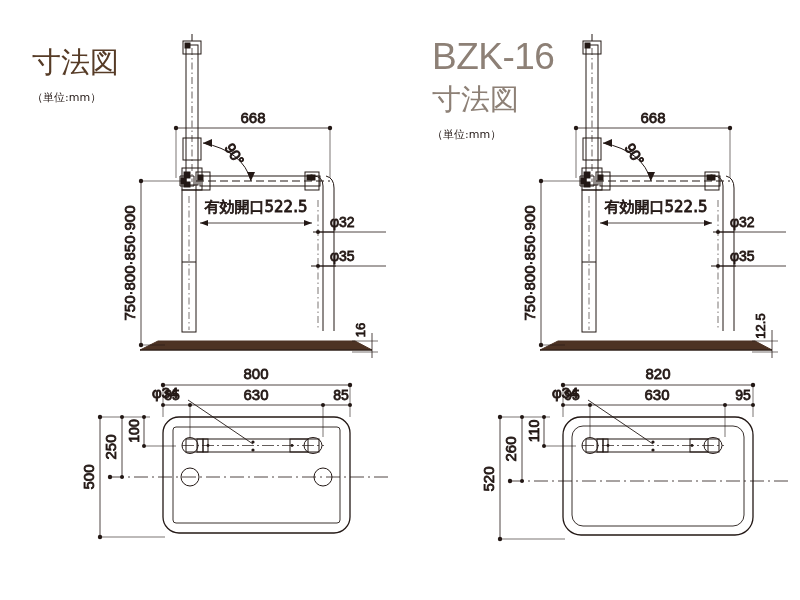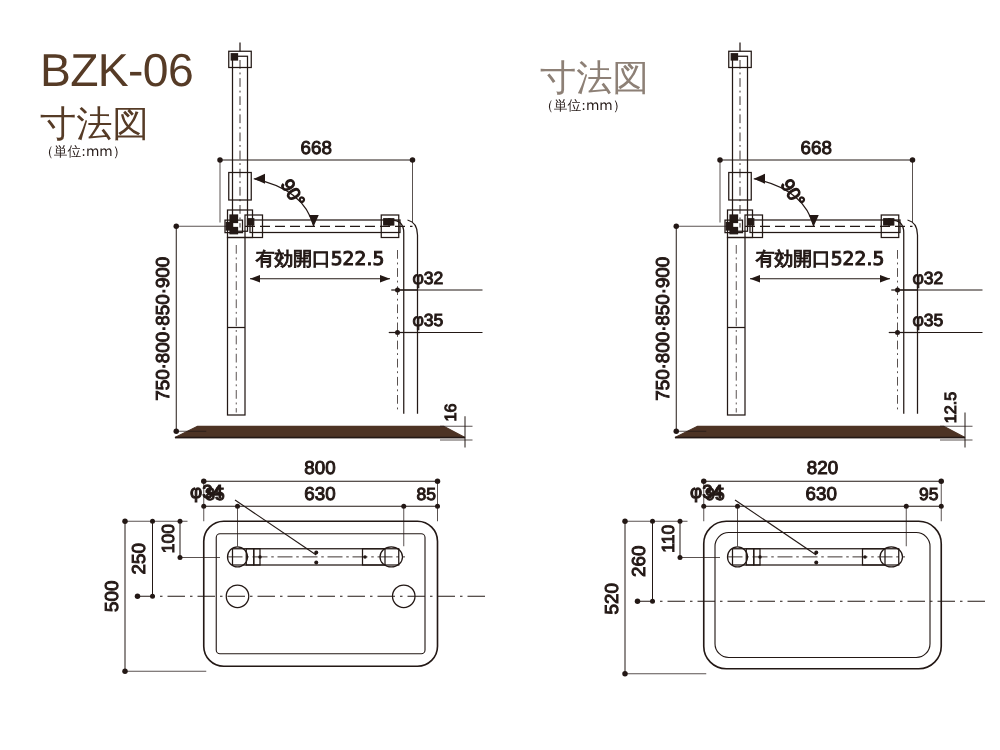--- a/index.html
+++ b/index.html
@@ -20,40 +20,39 @@
     font-size:37px;letter-spacing:-0.5px;line-height:1;
     font-family:"Liberation Sans",sans-serif;
     white-space:nowrap;
   }
   .sub-name{
     font-size:29px;line-height:1;margin-top:10px;
     font-family:"DejaVu Sans",sans-serif;
     white-space:nowrap;
   }
   .unit-note{
-    font-size:11px;color:#231815;
+    font-size:11px;color:#231815;margin-top:13px;
     font-family:"DejaVu Sans",sans-serif;
     white-space:nowrap;
   }
   .dark  .model-name,.dark  .sub-name{color:#563b26;}
   .light .model-name,.light .sub-name{color:#8d8076;}
 
   svg{position:absolute;left:0;top:0;overflow:visible;}
   svg text{font-family:"Liberation Sans","DejaVu Sans",sans-serif;fill:#231815;}
   .jp{font-family:"DejaVu Sans",sans-serif;}
 </style>
 </head>
 <body>
 
 <div id="root">
 
   <div class="panel dark" id="panel-left">
 
     <div class="title-block">
-      <div class="model-name">BZK-06</div>
       <div class="sub-name jp">寸法図</div>
       <div class="unit-note jp">（単位:mm）</div>
     </div>
 
     <svg width="400" height="380" viewBox="0 0 400 380">
       <g stroke="#231815" fill="none" stroke-width="1">
 
         <g>
           <rect x="186" y="45" width="12" height="140"></rect>
           <line x1="192" y1="48" x2="192" y2="182" stroke-dasharray="7,3,1.5,3" stroke-width="0.7"></line>
@@ -234,20 +233,21 @@
           <line x1="100" y1="172" x2="165" y2="172" stroke-width="0.6"></line>
           <text x="0" y="0" font-size="15" text-anchor="middle" transform="translate(94,112) rotate(-90)">500</text>
         </g>
       </g>
     </svg>
   </div>
 
   <div class="panel light" id="panel-right">
 
     <div class="title-block">
+      <div class="model-name">BZK-16</div>
       <div class="sub-name jp">寸法図</div>
       <div class="unit-note jp" style="color:#231815;">（単位:mm）</div>
     </div>
 
     <svg width="400" height="380" viewBox="0 0 400 380">
       <g stroke="#231815" fill="none" stroke-width="1">
 
         <g>
           <rect x="186" y="45" width="12" height="140"></rect>
           <line x1="192" y1="48" x2="192" y2="182" stroke-dasharray="7,3,1.5,3" stroke-width="0.7"></line>

